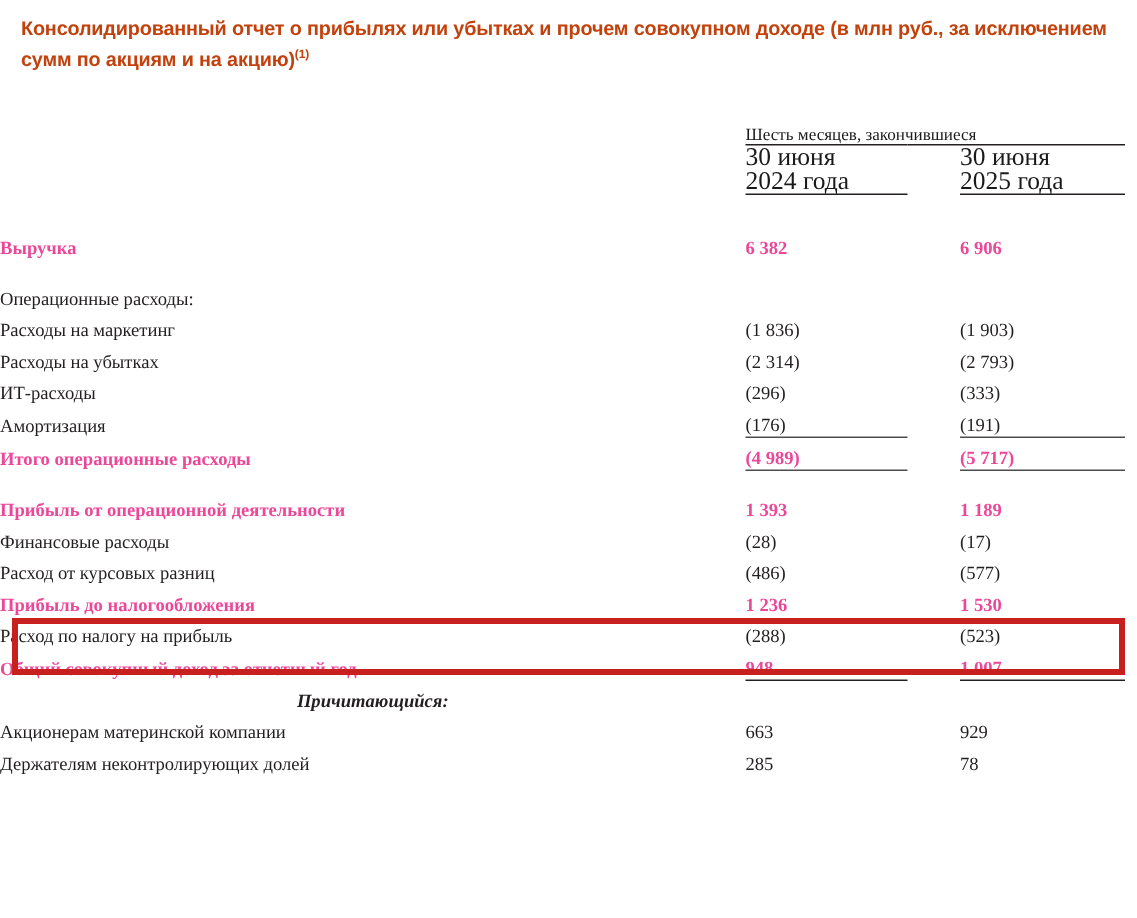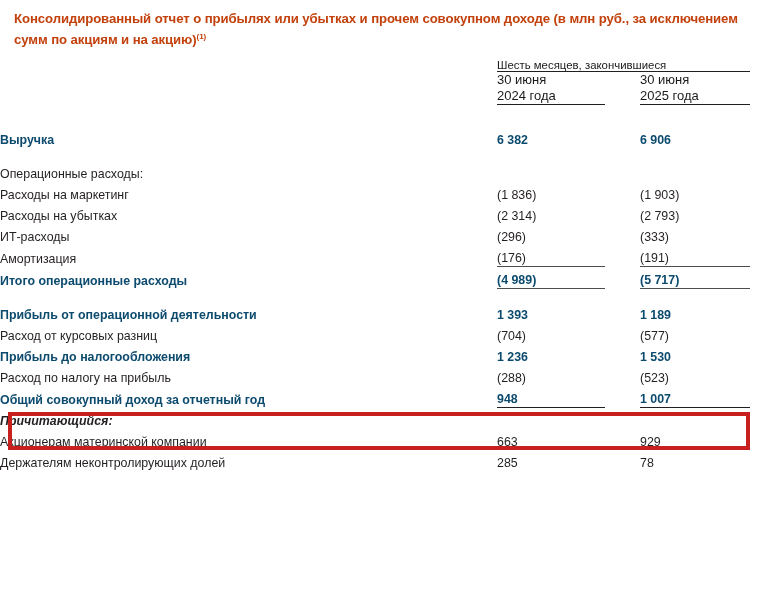--- a/index.html
+++ b/index.html
@@ -34,22 +34,23 @@
     font-size: 8px;
     vertical-align: super;
     line-height: 0;
     font-weight: bold;
   }
 
   
   #statement {
     position: absolute;
     left: 0;
-    top: 59px;
+    top: 84px;
     width: 678px;
+    font-family: Liberation Serif, serif;
   }
   table.fin {
     border-collapse: collapse;
     width: 758px;
     table-layout: fixed;
   }
   table.fin col.c-label { width: 497px; }
   table.fin col.c-num   { width: 108px; }
   table.fin col.c-sp    { width: 35px; }
   table.fin col.c-num2  { width: 110px; }
@@ -67,21 +68,21 @@
     text-align: center;
     font-size: 11.4px;
     font-weight: bold;
     padding-bottom: 2px;
     border-bottom: 1.6px solid #231f20;
     color: #1a1a1a;
     white-space: nowrap;
   }
   .hdr-col {
     text-align: center;
-    font-size: 13px;
+    font-size: 17px;
     font-weight: bold;
     line-height: 16px;
     padding-top: 7px;
     padding-bottom: 3px;
     border-bottom: 1.6px solid #231f20;
     color: #1a1a1a;
     white-space: nowrap;
   }
   .hdr-col .l2 { display: block; }
   .spacer-row td { height: 22px; }
@@ -95,22 +96,22 @@
   }
   td.label { padding-left: 16px; white-space: nowrap; }
   td.num {
     text-align: right;
     white-space: nowrap;
     font-size: 12.4px;
   }
   td.num.n1 { padding-right: 8px; }
   td.num.n2 { padding-right: 8px; }
 
-  tr.bold > td { font-weight: bold; color: #0c4a6e; }
-  tr.italic > td.label { font-style: italic; font-weight: bold; }
+  tr.bold > td { font-weight: bold; color: #ec4899; }
+  tr.italic > td.label { font-style: italic; font-weight: bold; text-align: center; }
 
   
   td.rule-top    { border-top: 1.5px solid #4d4d4d; }
   td.rule-bottom { border-bottom: 1.5px solid #4d4d4d; }
   td.rule-top-dk    { border-top: 1.6px solid #231f20; }
   td.rule-bottom-dk { border-bottom: 1.6px solid #231f20; }
 
   tr.gap > td { height: 13px; line-height: 13px; font-size: 0; }
 
   
@@ -227,22 +228,29 @@
         </tr>
 
       <tr class="row bold">
         <td class="label">Прибыль от операционной деятельности</td>
         <td class="num n1">1 393</td>
         <td></td>
         <td class="num n2">1 189</td>
         <td></td>
       </tr>
       <tr class="row">
+        <td class="label">Финансовые расходы</td>
+        <td class="num n1">(28)</td>
+        <td></td>
+        <td class="num n2">(17)</td>
+        <td></td>
+      </tr>
+      <tr class="row">
         <td class="label">Расход от курсовых разниц</td>
-        <td class="num n1">(704)</td>
+        <td class="num n1">(486)</td>
         <td></td>
         <td class="num n2">(577)</td>
         <td></td>
       </tr>
       <tr class="row bold">
         <td class="label">Прибыль до налогообложения</td>
         <td class="num n1">1 236</td>
         <td></td>
         <td class="num n2">1 530</td>
         <td></td>

